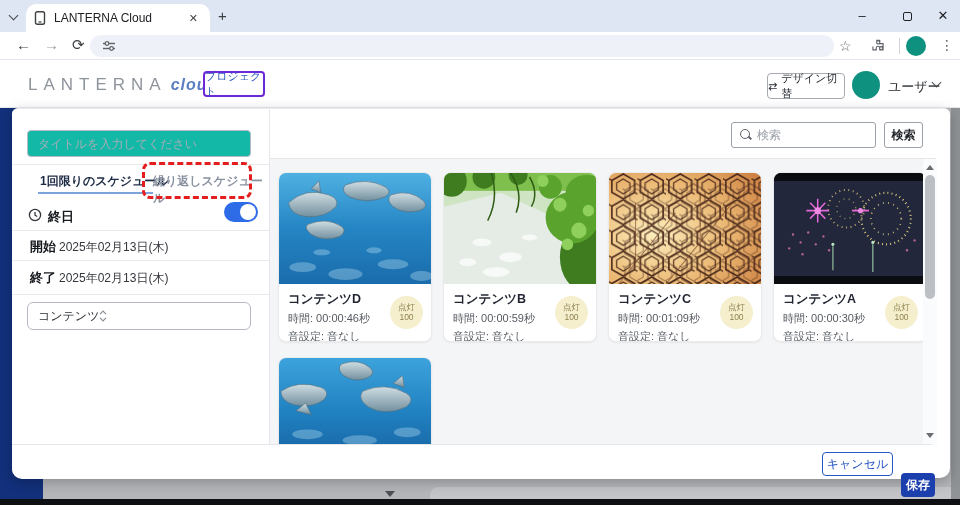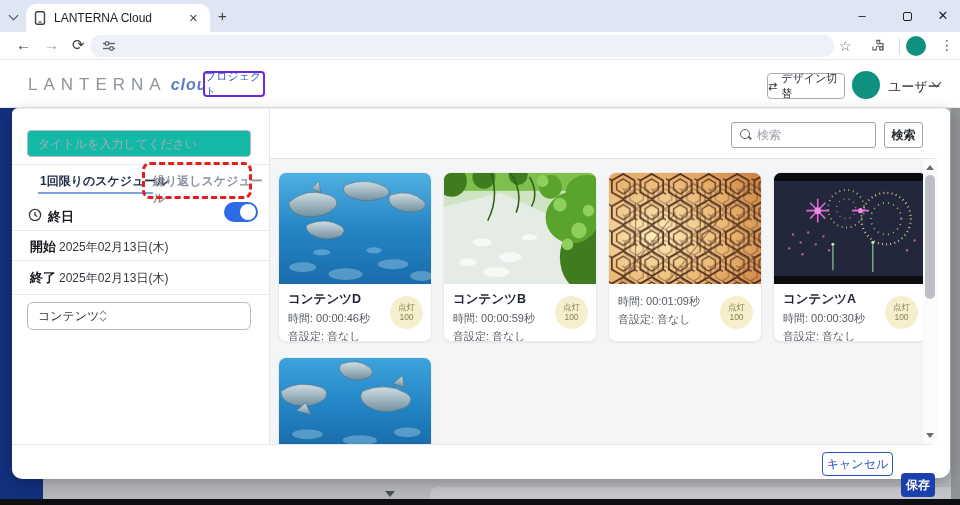--- a/index.html
+++ b/index.html
@@ -330,20 +330,21 @@
           <rect width="160" height="112" fill="url(#hex)"></rect>
           <rect width="160" height="112" fill="url(#hex)" opacity=".45" transform="translate(14 10)"></rect>
           <g stroke="#6b3a22" stroke-width="1.1" opacity=".6">
             <line x1="10" y1="112" x2="70" y2="40"></line>
               <line x1="60" y1="112" x2="130" y2="30"></line>
             <line x1="28" y1="30" x2="28" y2="90"></line>
               <line x1="96" y1="20" x2="96" y2="80"></line>
           </g>
         </svg>
         <div class="card-body">
+          <div class="card-title">コンテンツC</div>
           <div class="card-line">時間: 00:01:09秒</div>
           <div class="card-line">音設定: 音なし</div>
           <div class="badge">
             <span>点灯</span>
             <span>100</span>
           </div>
         </div>
       </div>
 
       <div class="card" style="left:503px; top:13px; height:170px;">

